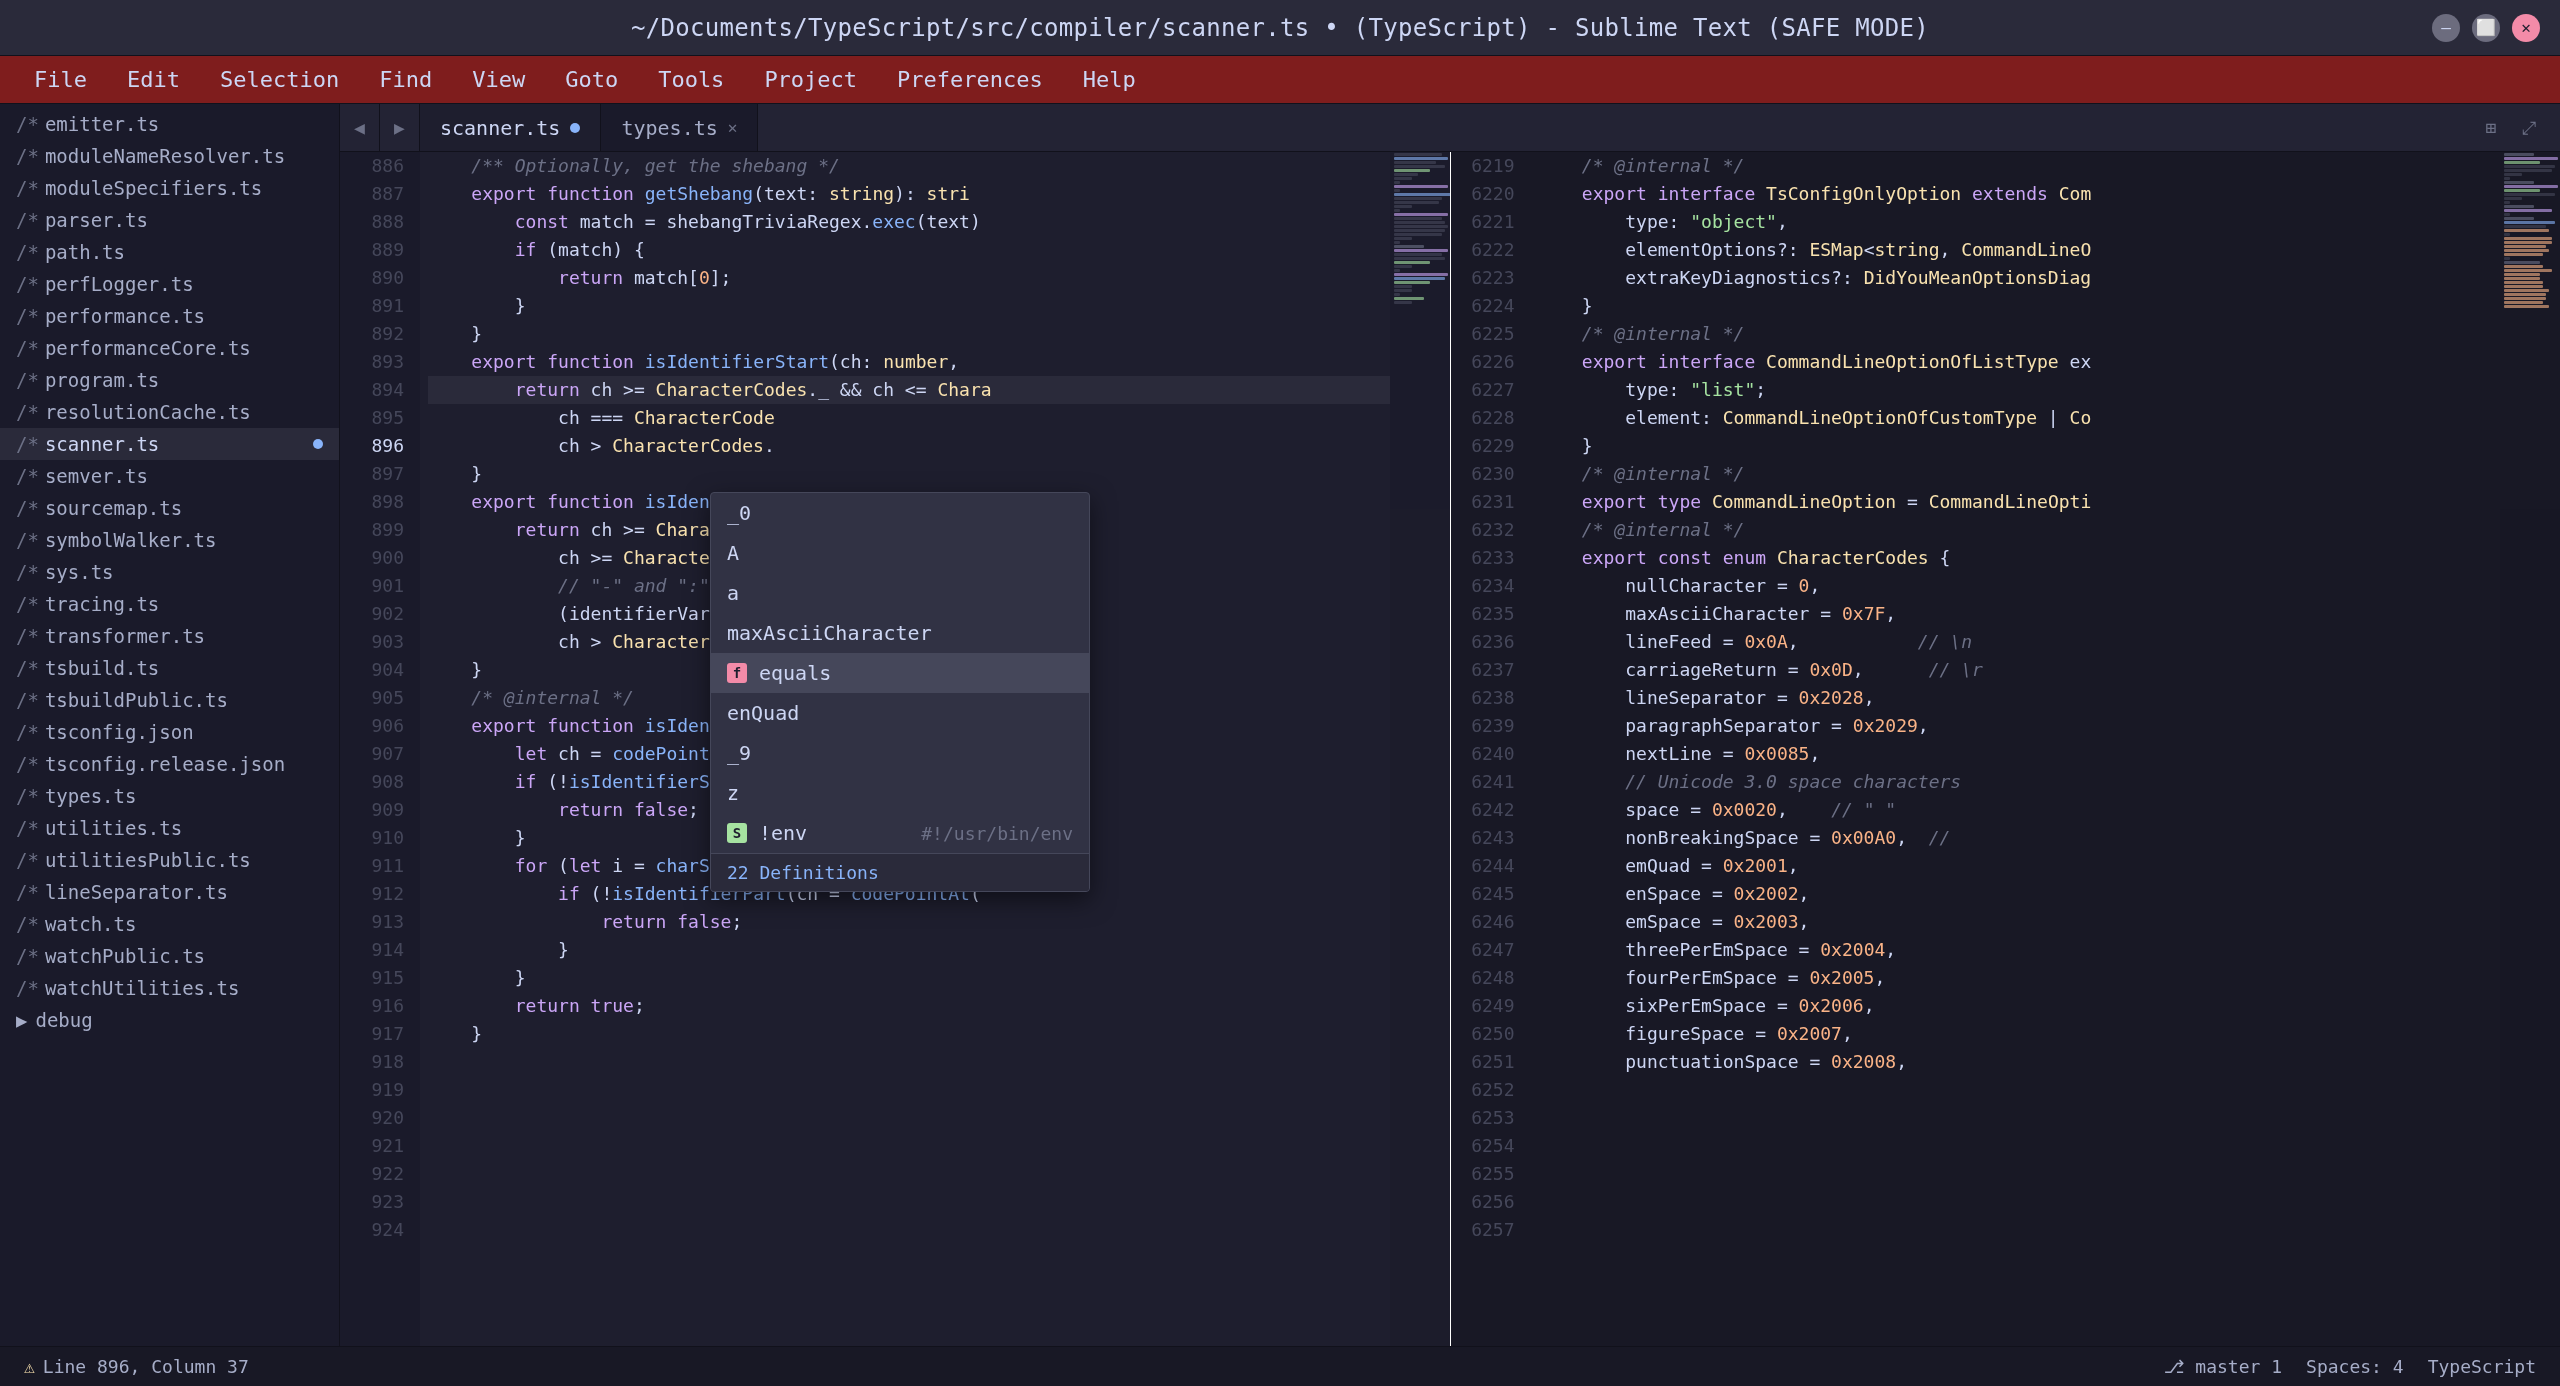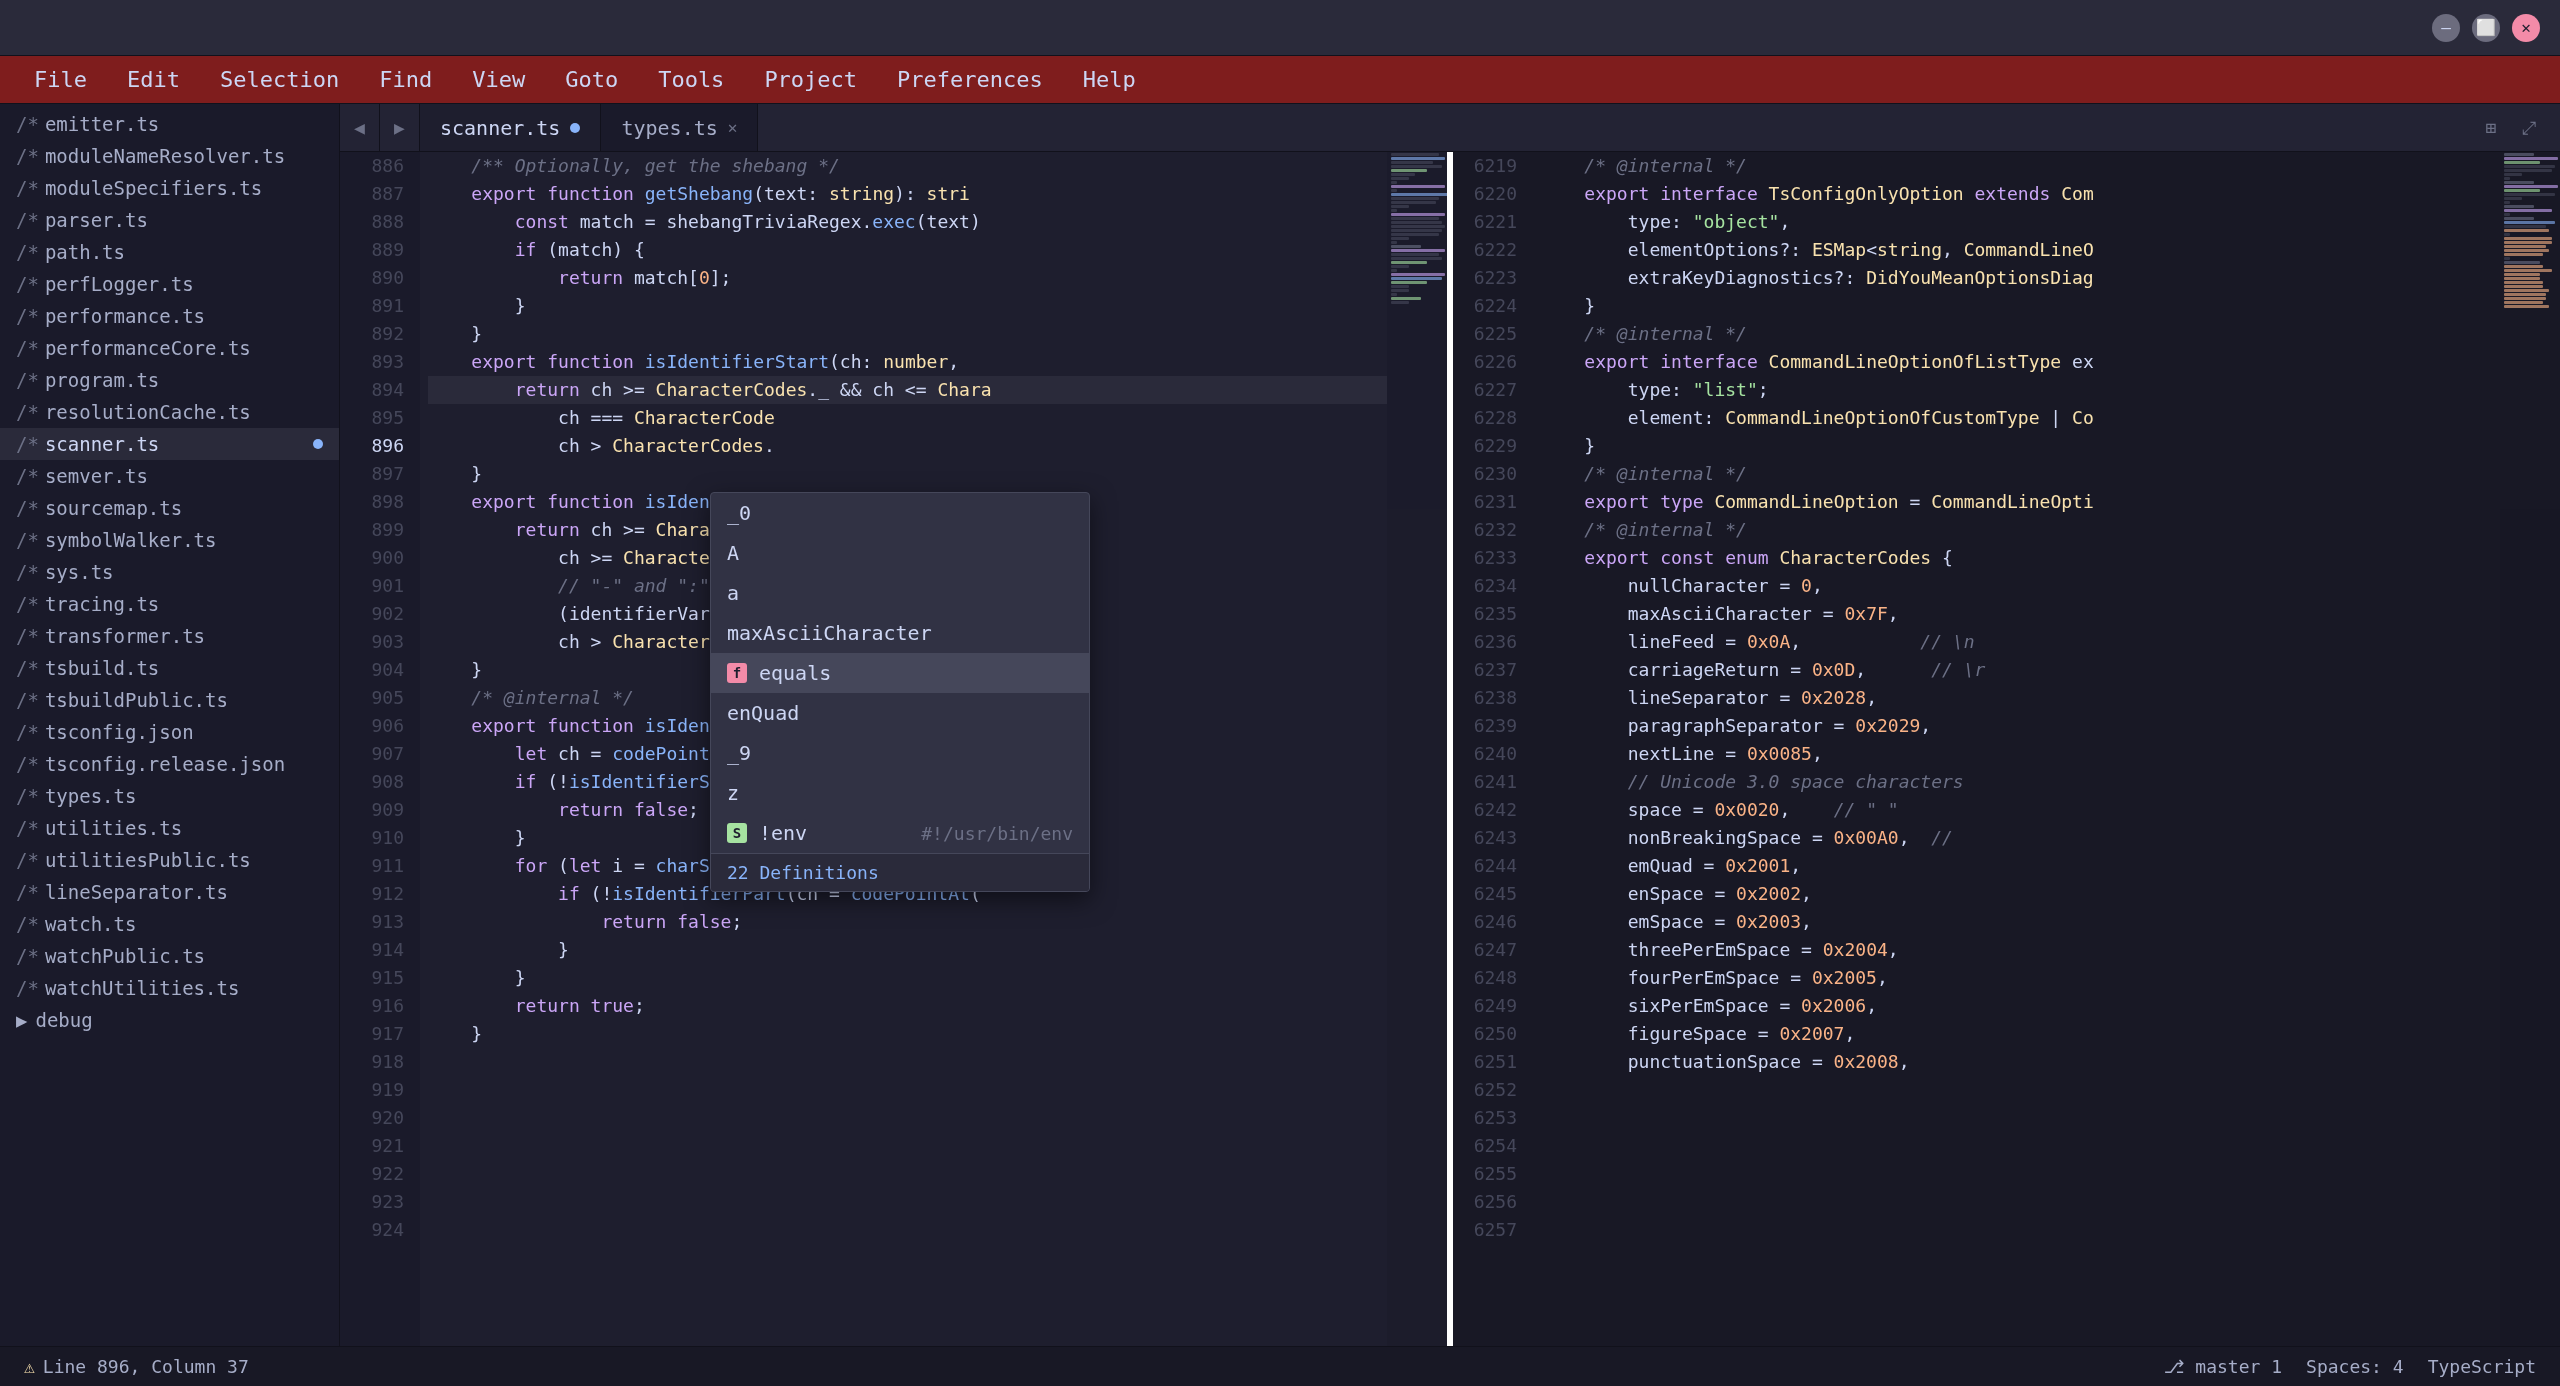--- a/index.html
+++ b/index.html
@@ -185,21 +185,21 @@
 
     
     .code-pane {
       flex: 1;
       overflow: hidden;
       display: flex;
       flex-direction: column;
       position: relative;
     }
     .code-pane + .code-pane {
-      border-left: 6px solid #ffffff;
+      border-left: 1px solid #ffffff;
     }
 
     .code-content {
       flex: 1;
       overflow: hidden;
       display: flex;
       justify-content: center;
     }
 
     .line-numbers {
@@ -327,20 +327,21 @@
       background: #181825;
     }
     .code-pane-right .code-lines {
       background: #181825;
     }
   </style>
 </head>
 <body>
 
 <div id="titlebar">
+  <span id="titlebar-title">~/Documents/TypeScript/src/compiler/scanner.ts • (TypeScript) - Sublime Text (SAFE MODE)</span>
   <div id="window-controls">
     <div class="win-btn win-btn-min">—</div>
     <div class="win-btn win-btn-max">⬜</div>
     <div class="win-btn win-btn-close">✕</div>
   </div>
 </div>
 
 <div id="menubar">
   <span class="menu-item">File</span>
   <span class="menu-item">Edit</span>

